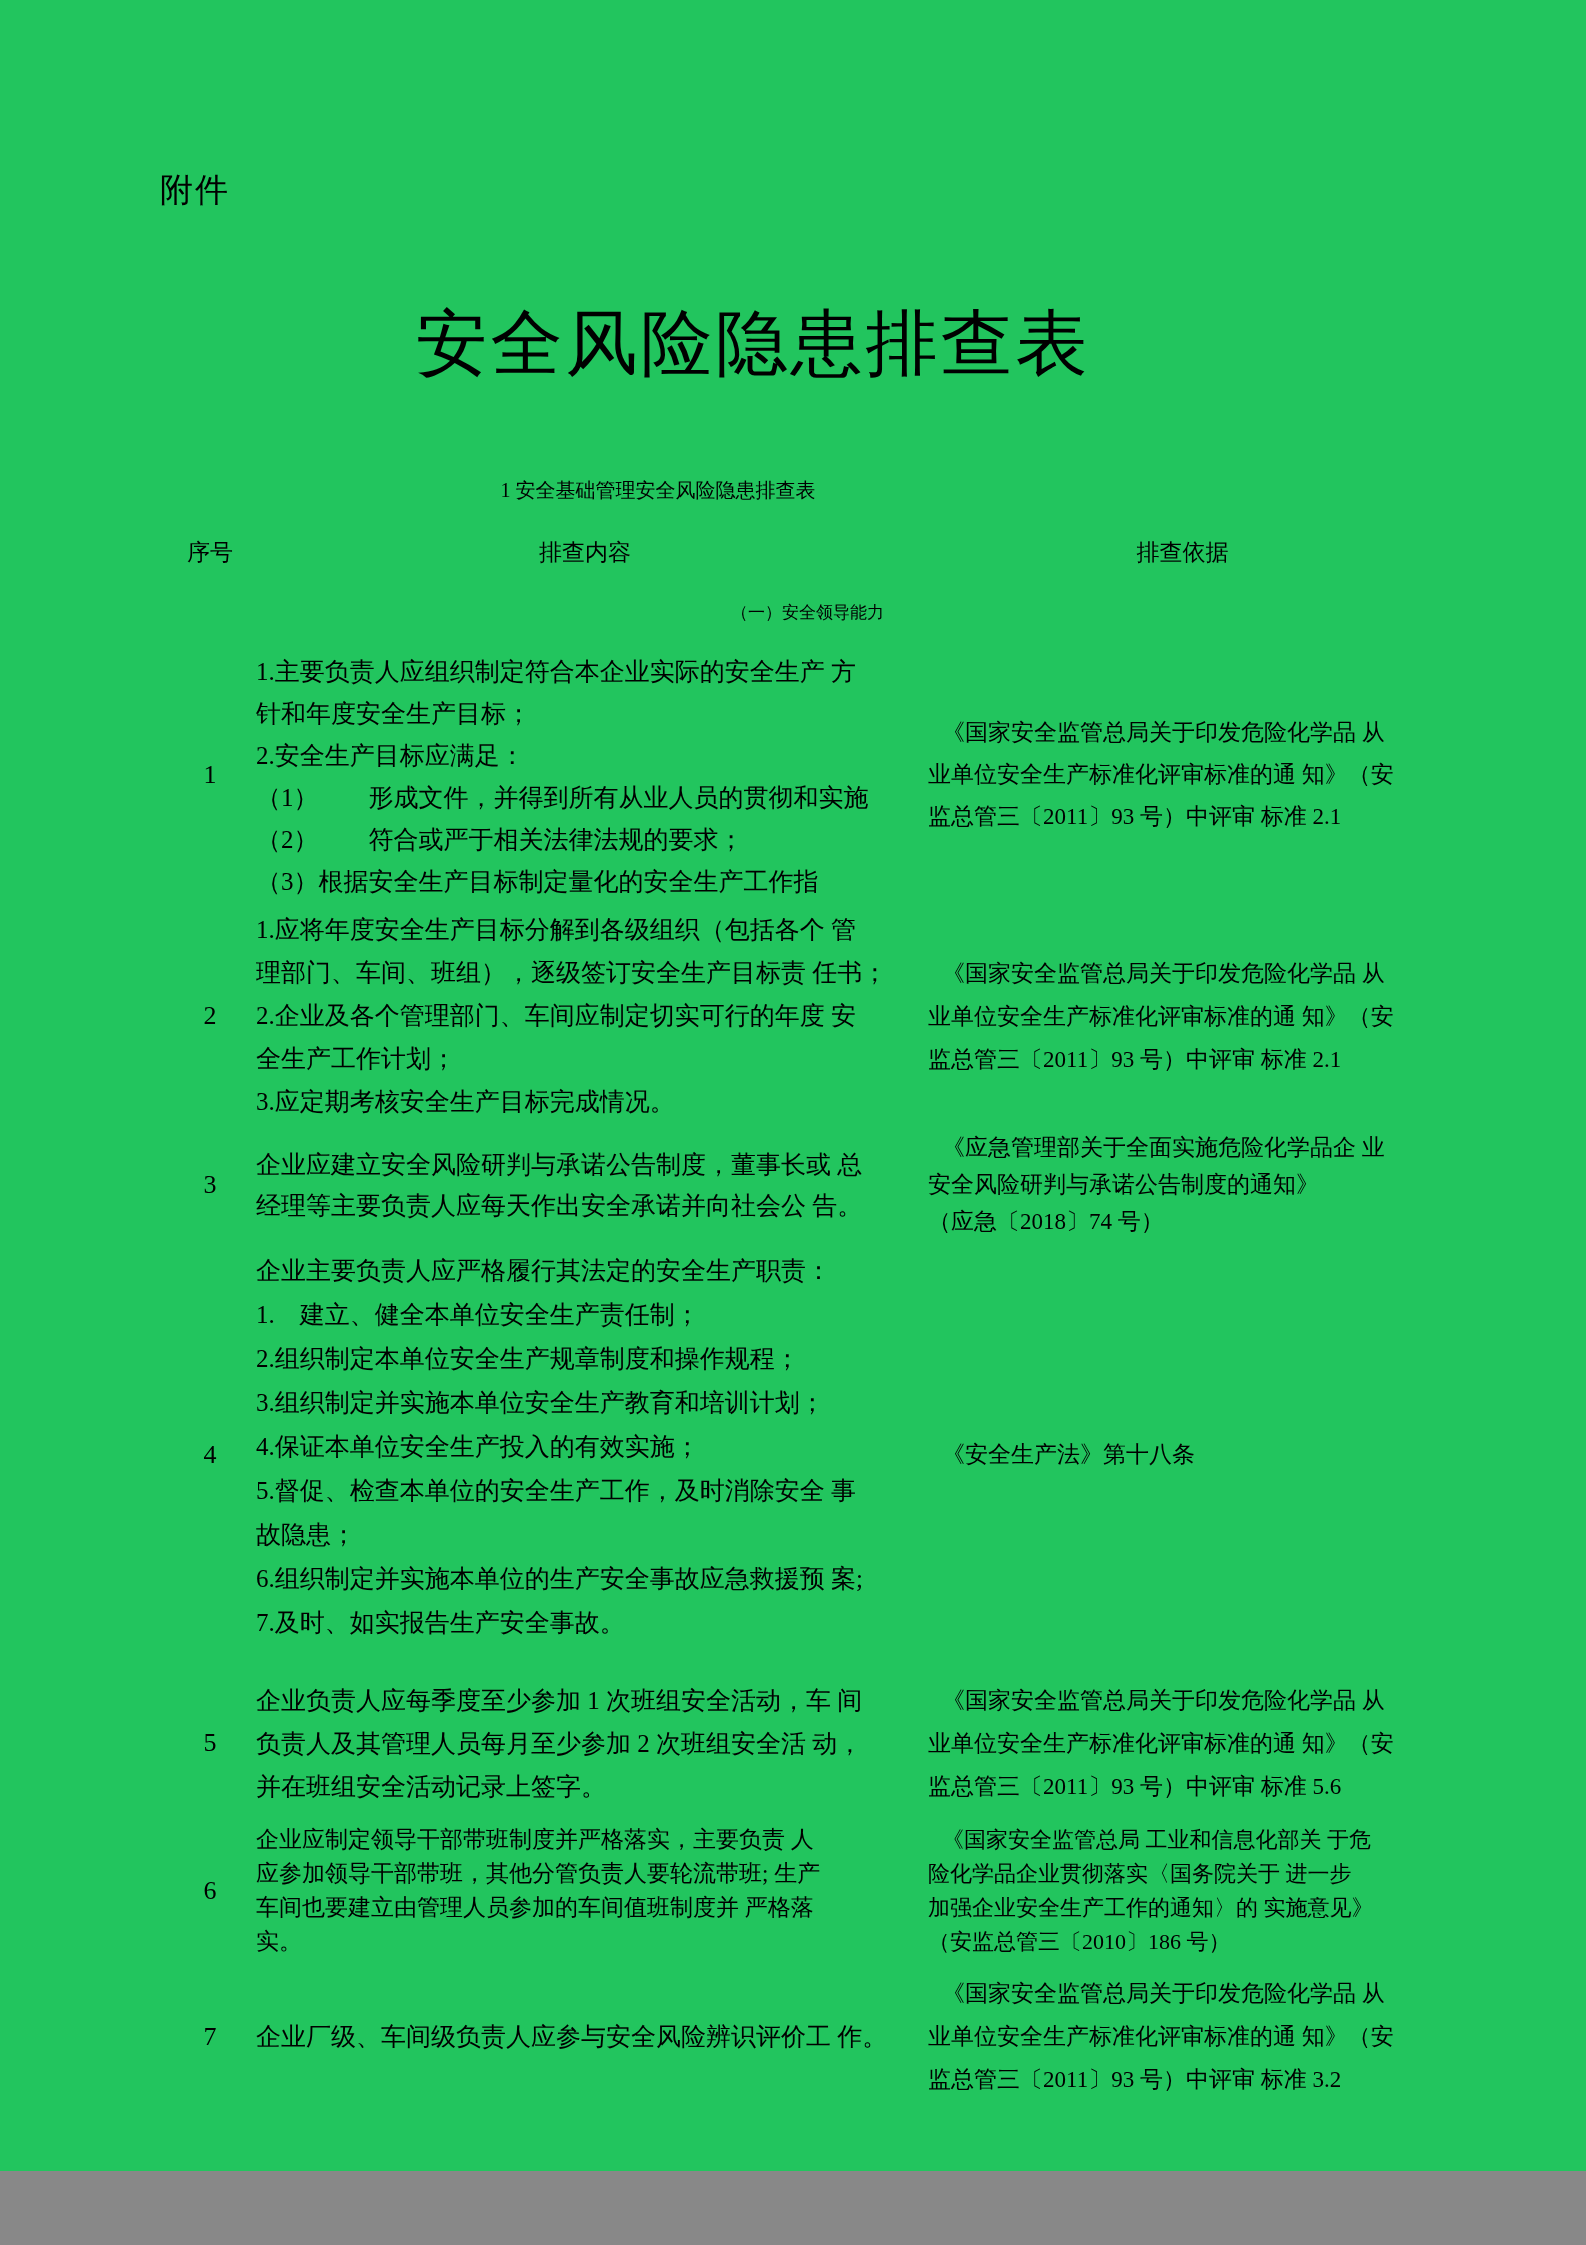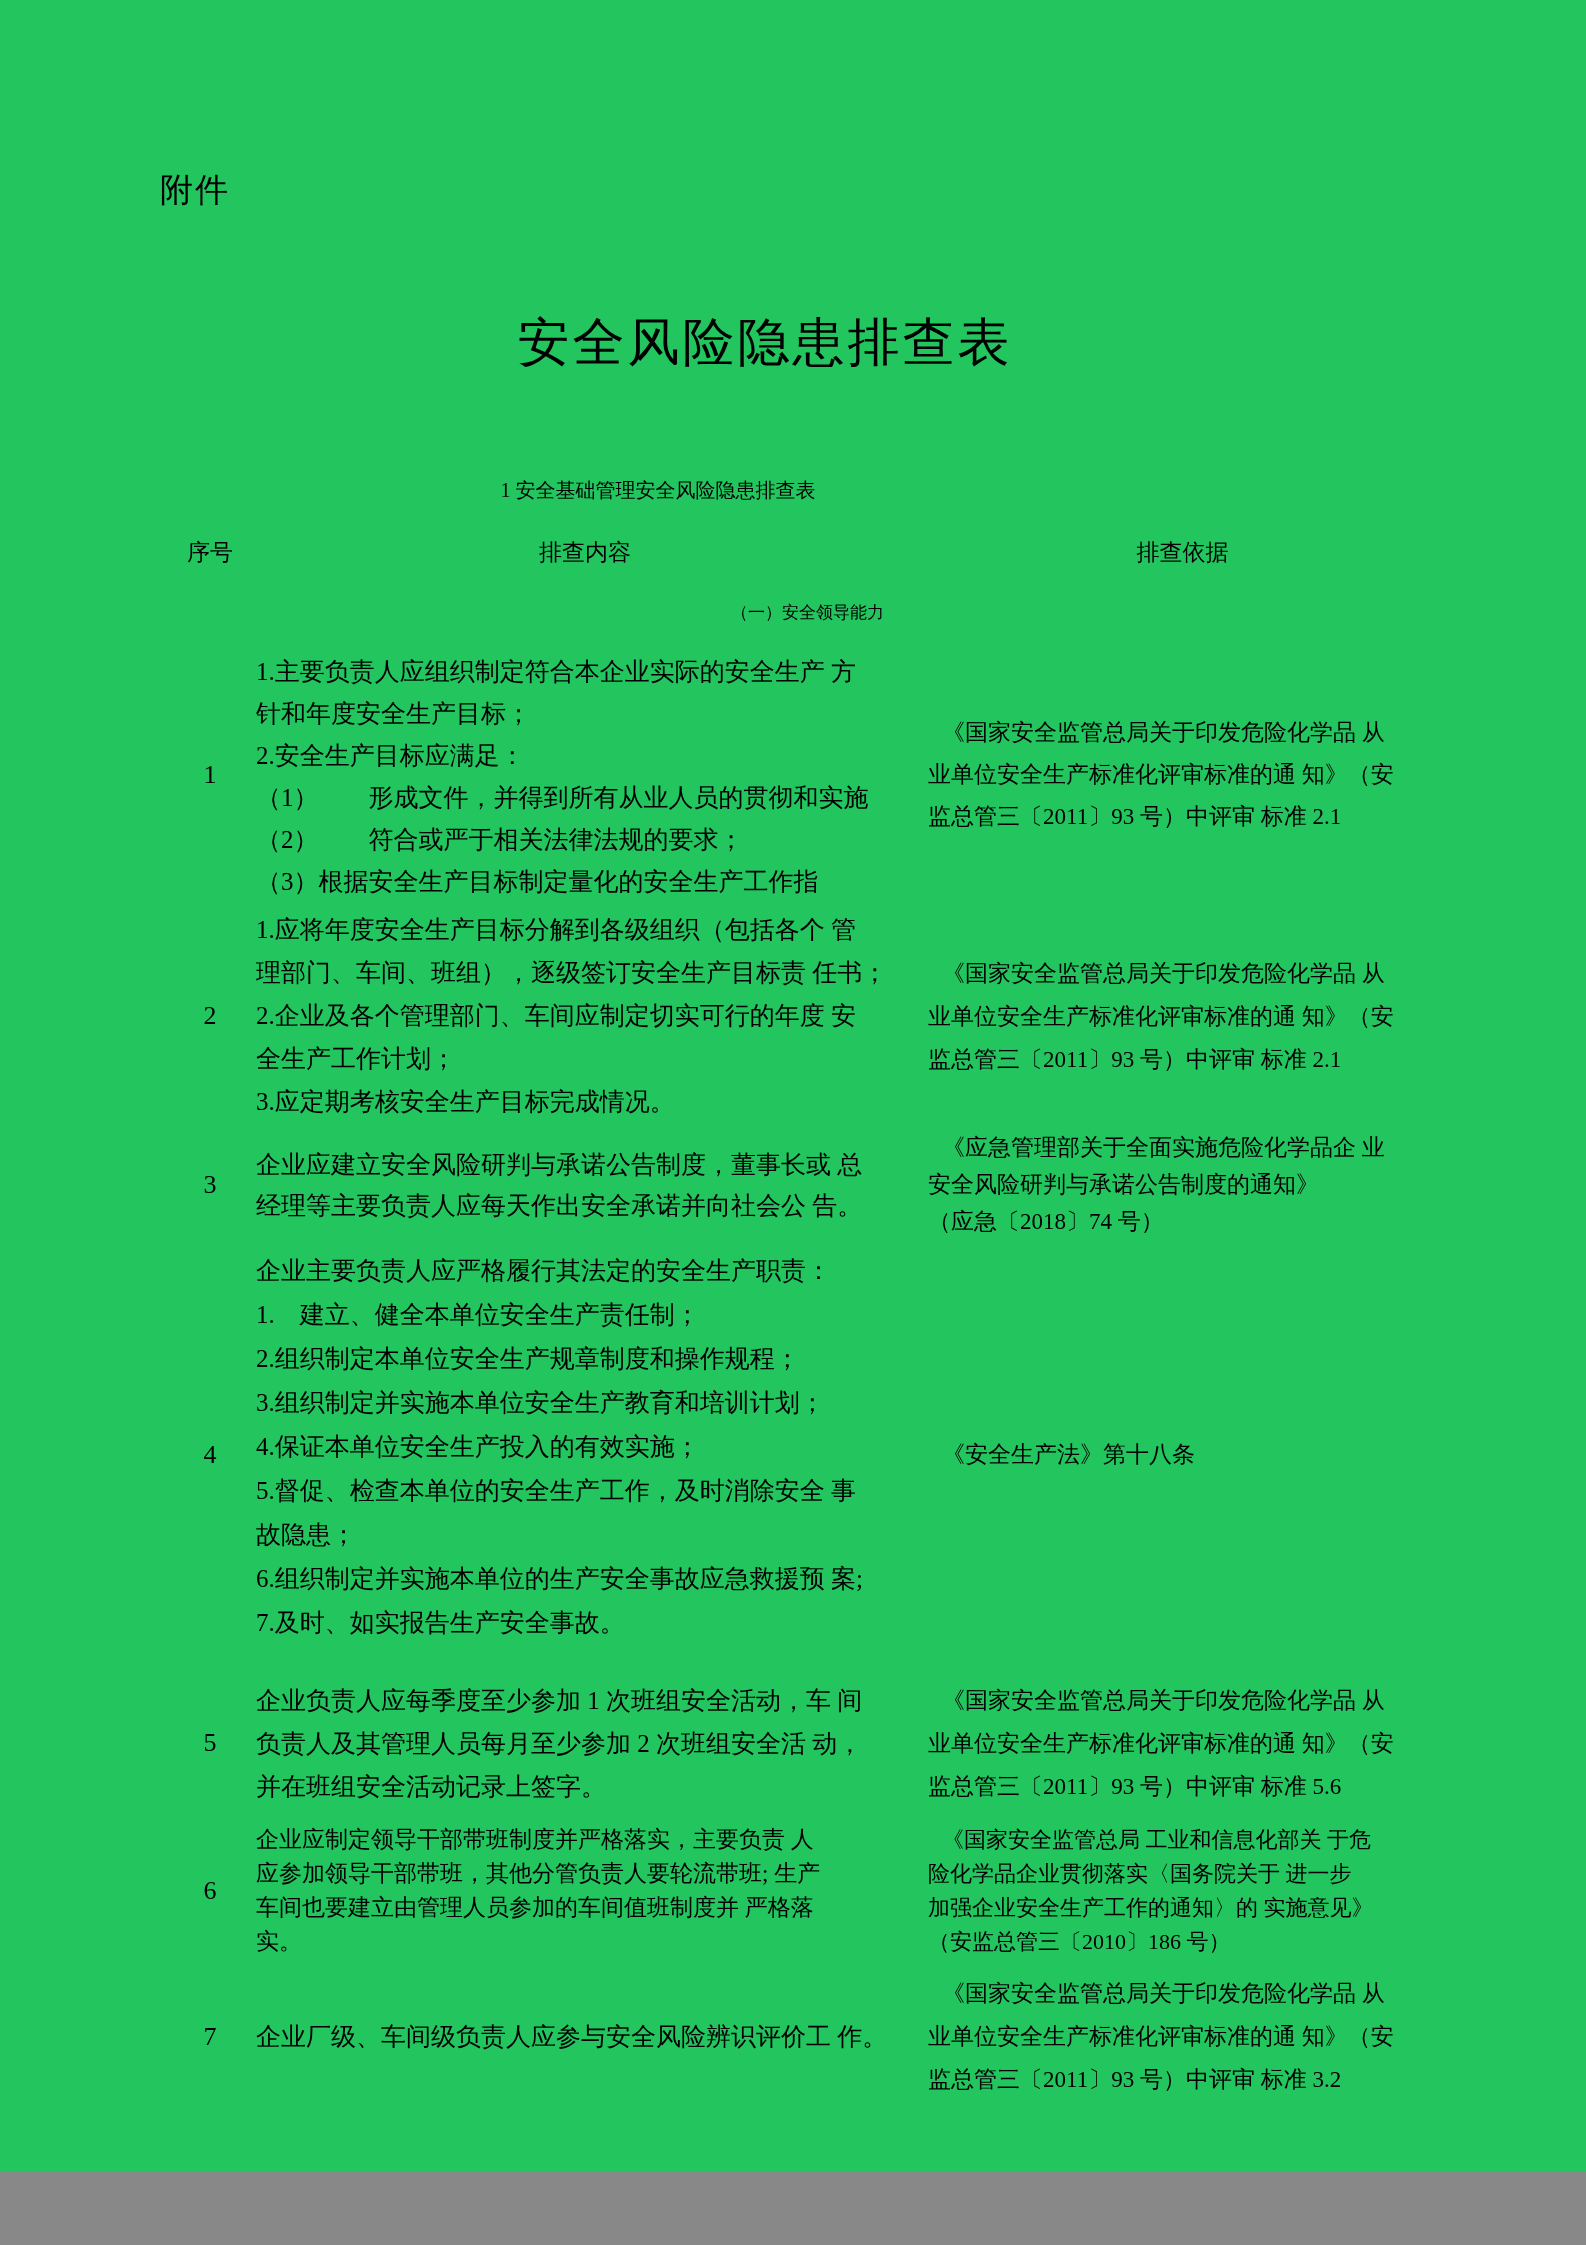--- a/index.html
+++ b/index.html
@@ -3,21 +3,21 @@
 <meta charset="utf-8">
 <style>
   html,body{margin:0;padding:0;background:#888;}
   .page{
     position:relative;width:1586px;height:2171px;background:#22c55e;
     font-family:"Liberation Serif","DejaVu Serif",serif;color:#000;
     margin:0 auto;overflow:hidden;
   }
   .attachment{position:absolute;left:160px;top:168px;font-size:33px;letter-spacing:2px;}
   .title{position:absolute;left:753px;top:296px;transform:translateX(-50%);
-    font-size:52px;font-weight:400;letter-spacing:3px;white-space:nowrap;margin:12px;}
+    font-size:72px;font-weight:400;letter-spacing:3px;white-space:nowrap;margin:0;}
   .caption{position:absolute;left:658px;top:477px;transform:translateX(-50%);
     font-size:20px;white-space:nowrap;}
   table.grid{
     position:absolute;left:170px;top:523px;width:1273px;
     border-collapse:collapse;table-layout:fixed;
   }
   table.grid col.c-no{width:78px;}
   table.grid col.c-content{width:672px;}
   table.grid col.c-basis{width:523px;}
   table.grid th,table.grid td{

